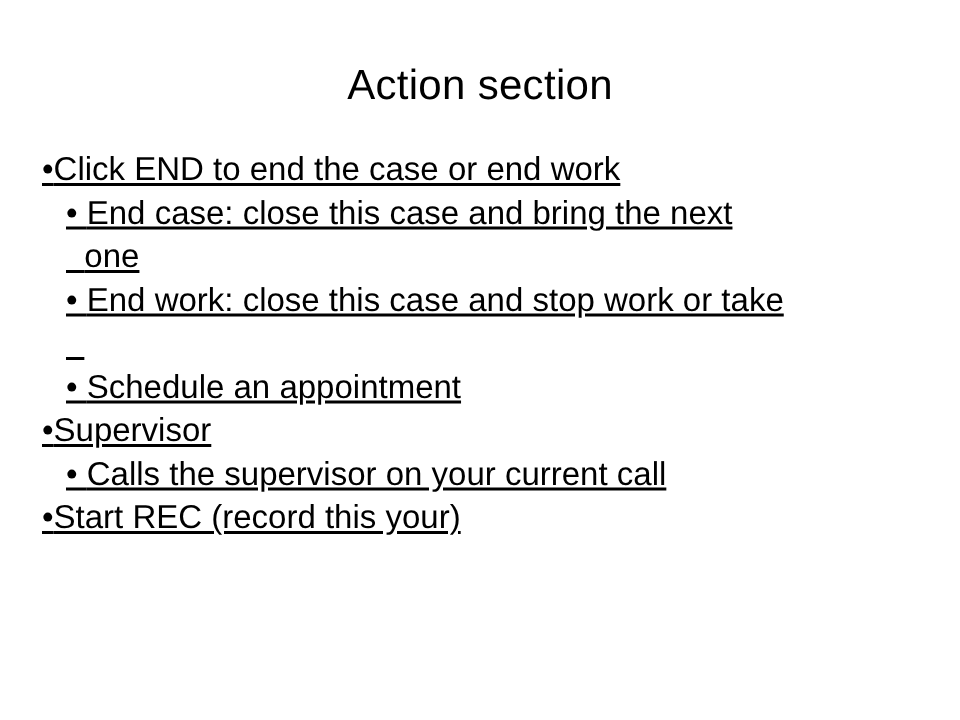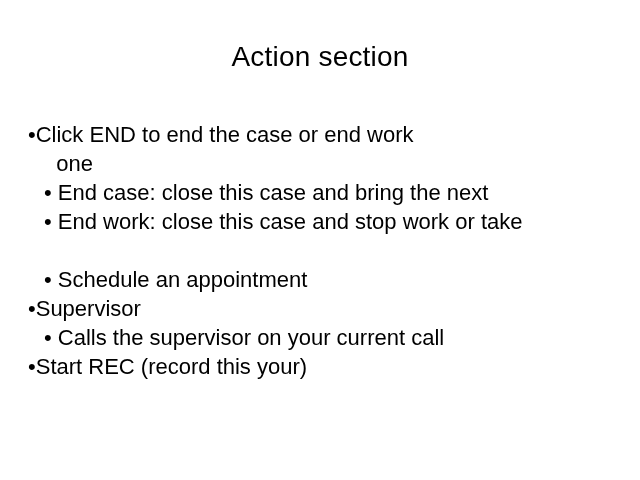--- a/index.html
+++ b/index.html
@@ -31,22 +31,23 @@
     font-size: 28px;
     line-height: 34px;
     font-weight: normal;
     color: #000000;
     letter-spacing: 0.2px;
     white-space: nowrap;
   }
   .body-list {
     position: absolute;
     left: 28px;
-    top: 120px;
+    top: 98px;
     width: 600px;
+    text-decoration: underline;
   }
   .bullet-line {
     display: block;
     font-size: 22px;
     line-height: 29px;
     color: #000000;
     white-space: pre;
     letter-spacing: 0px;
   }
   .level-1 {
@@ -65,22 +66,22 @@
 </head>
 <body>
 
 <div class="slide">
 
   <div class="slide-title">Action section</div>
 
   <div class="body-list">
 
   <div class="bullet-line level-1"><span class="bullet-mark">•</span><span class="bullet-text">Click END to end the case or end work</span></div>
+      <div class="bullet-line level-2"><span class="bullet-mark">• </span><span class="bullet-text">End case: close this case and bring the next</span></div>
       <div class="bullet-line level-2"><span class="bullet-mark">  </span><span class="bullet-text">one</span></div>
-      <div class="bullet-line level-2"><span class="bullet-mark">• </span><span class="bullet-text">End case: close this case and bring the next</span></div>
       <div class="bullet-line level-2"><span class="bullet-mark">• </span><span class="bullet-text">End work: close this case and stop work or take</span></div>
       <div class="bullet-line level-2"><span class="bullet-mark">  </span></div>
       <div class="bullet-line level-2"><span class="bullet-mark">• </span><span class="bullet-text">Schedule an appointment</span></div>
       <div class="bullet-line level-1"><span class="bullet-mark">•</span><span class="bullet-text">Supervisor</span></div>
       <div class="bullet-line level-2"><span class="bullet-mark">• </span><span class="bullet-text">Calls the supervisor on your current call</span></div>
       <div class="bullet-line level-1"><span class="bullet-mark">•</span><span class="bullet-text">Start REC (record this your)</span></div>
     </div>
 
 </div>
 

